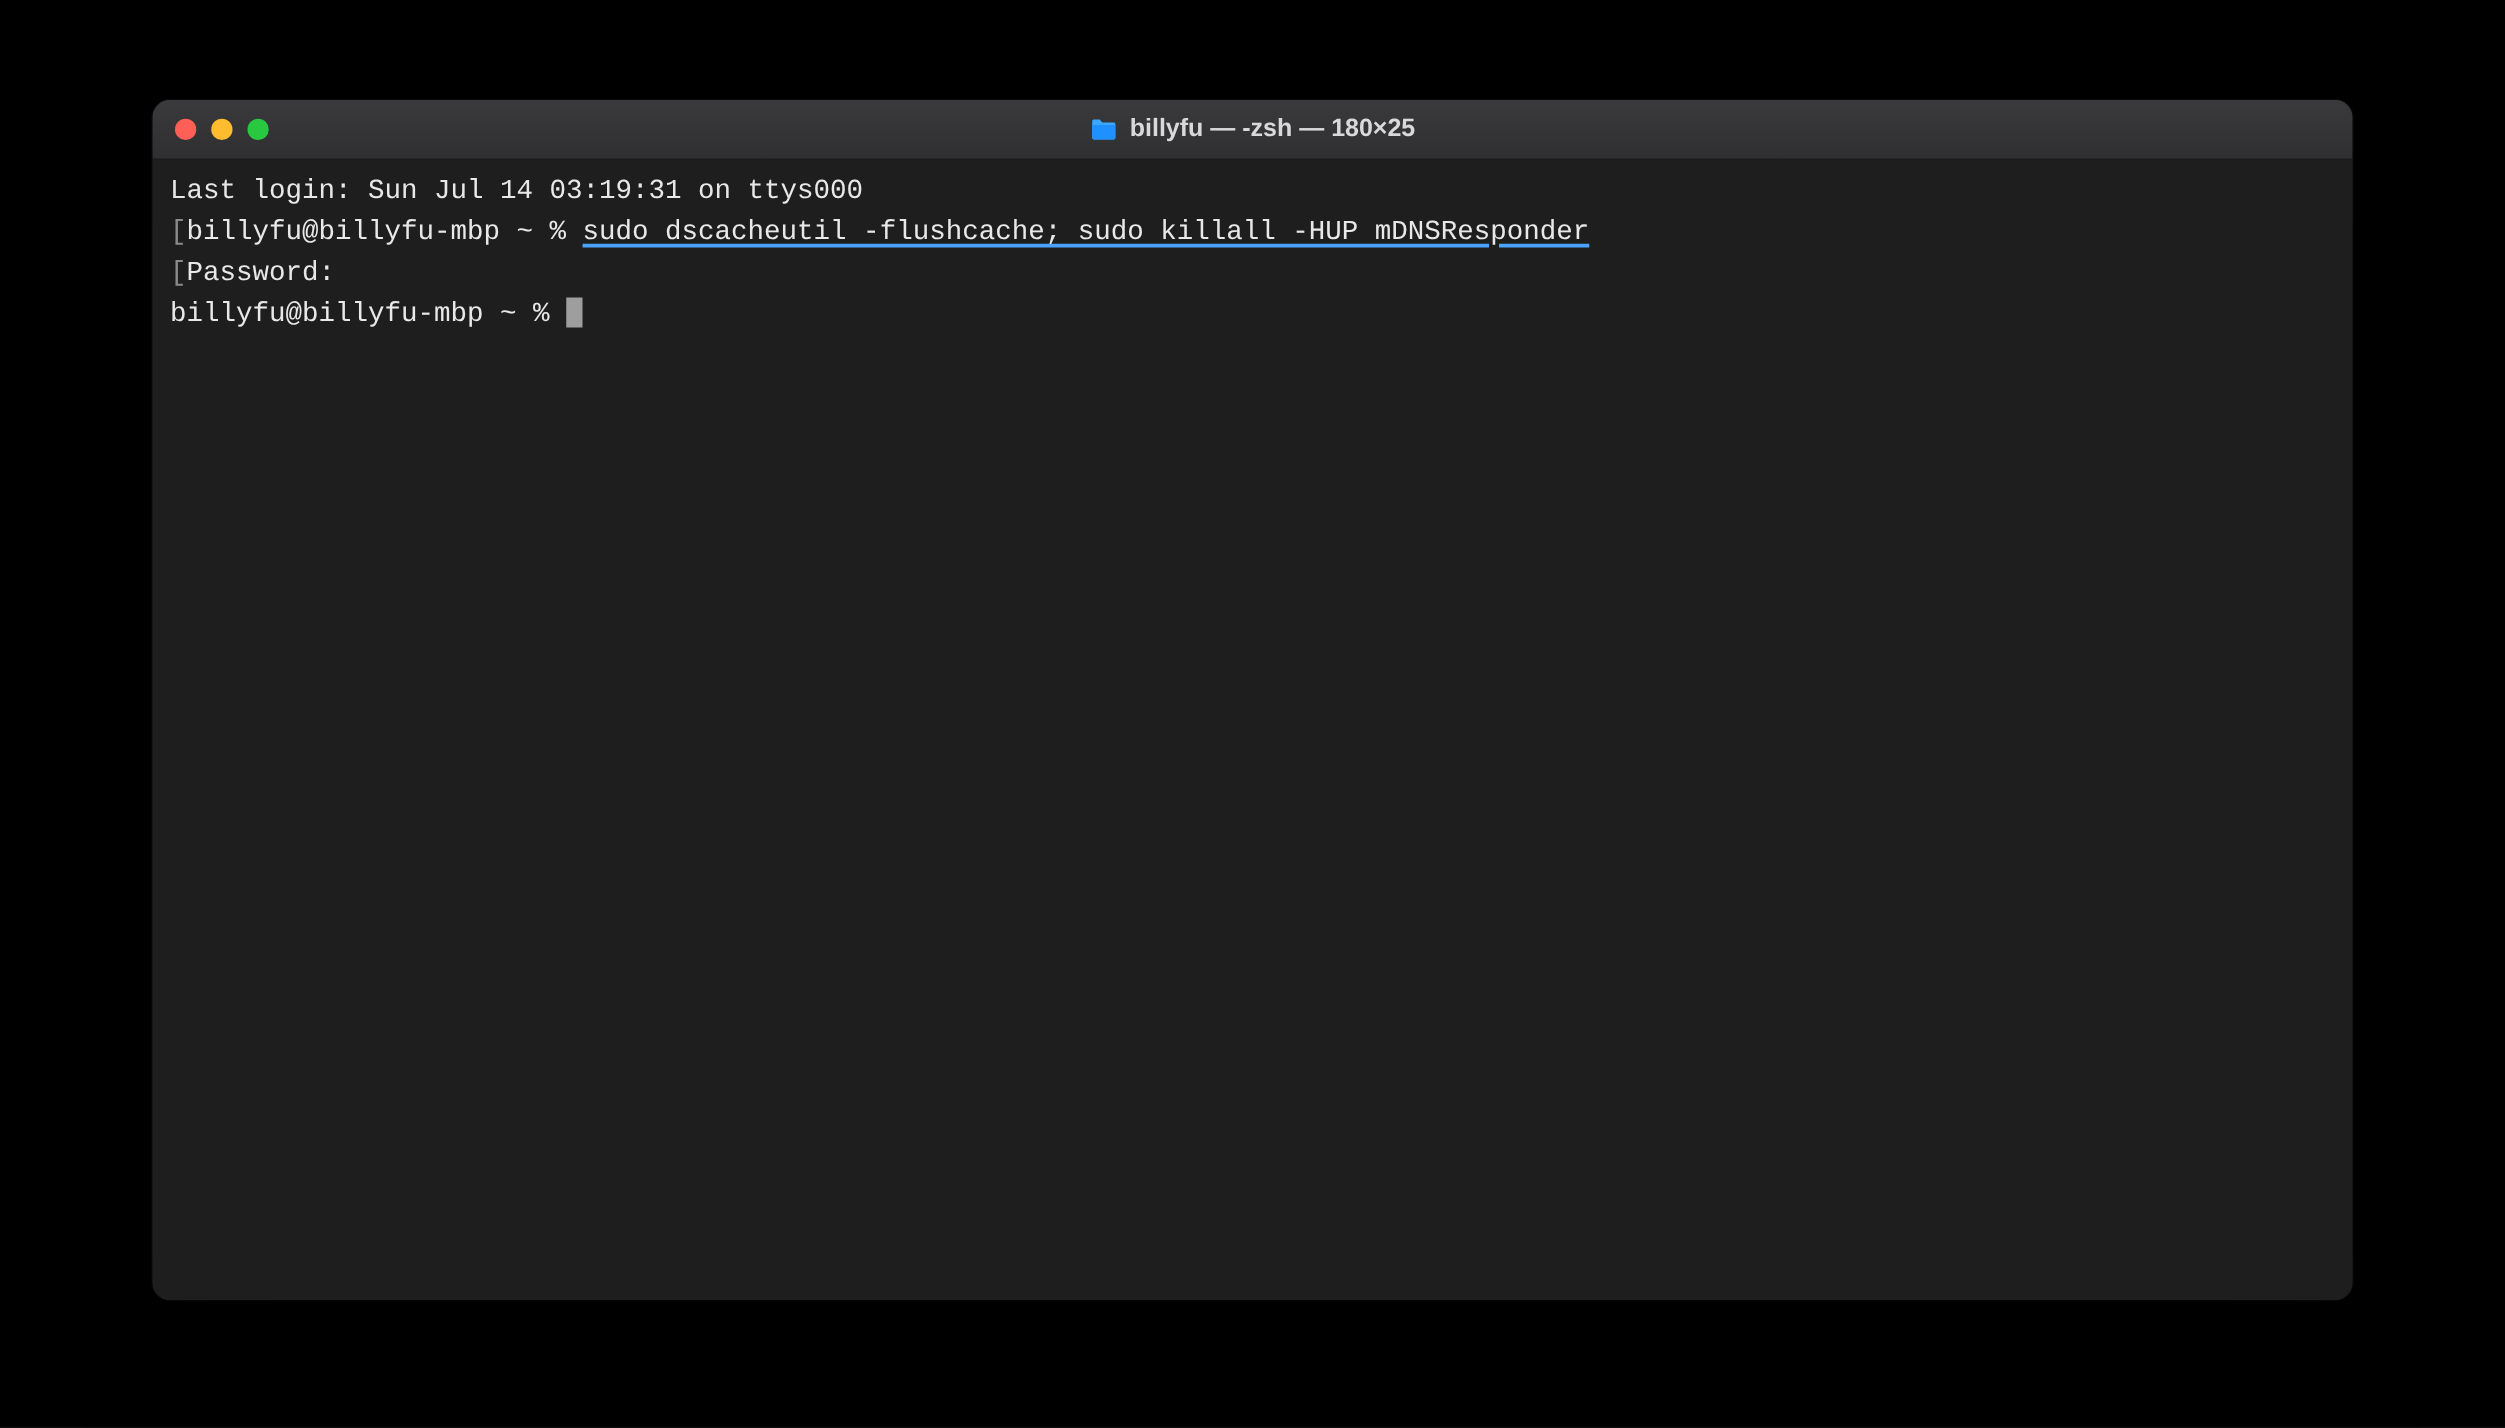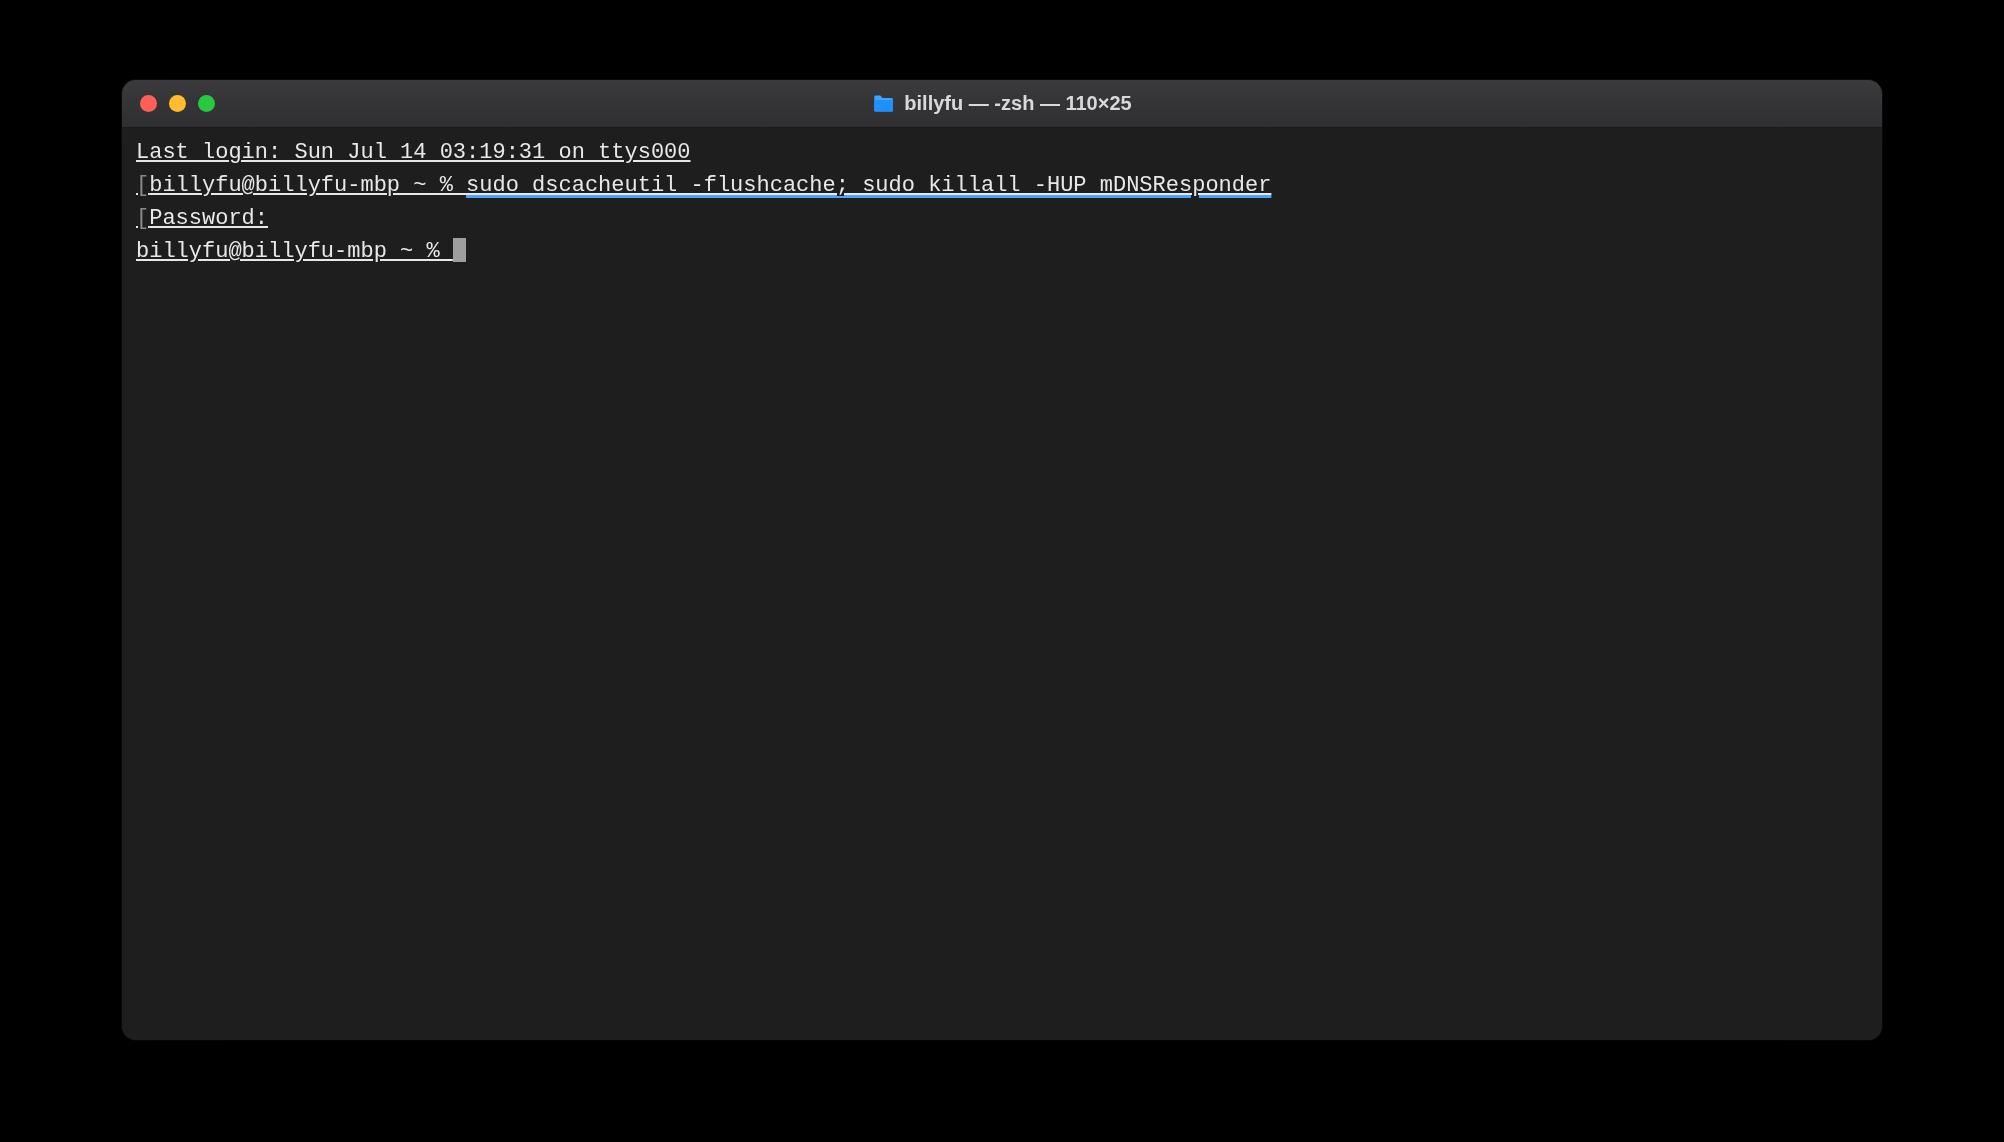--- a/index.html
+++ b/index.html
@@ -81,21 +81,20 @@
       color: #e8e8e8;
       font-size: 22px;
       line-height: 1.5;
       white-space: pre;
       font-family: "SF Mono", Menlo, Monaco, "Courier New", monospace;
       overflow: hidden;
     }
 
     .term-line {
       display: block;
-      text-decoration: underline;
     }
 
     .underlined-command {
       text-decoration: underline;
       text-decoration-color: #4aa3ff;
       text-decoration-thickness: 3px;
       text-underline-offset: 4px;
     }
 
     .cursor-block {
@@ -120,19 +119,19 @@
     <div class="traffic-lights">
       <div class="traffic-light tl-close"></div>
       <div class="traffic-light tl-min"></div>
       <div class="traffic-light tl-max"></div>
     </div>
     <div class="title-center">
       <svg class="folder-icon-svg" viewBox="0 0 22 18">
         <path d="M2 2 C2 1 2.5 0.5 3.5 0.5 L8 0.5 L10 3 L19 3 C20 3 20.5 3.5 20.5 4.5 L20.5 15 C20.5 16 20 16.5 19 16.5 L3.5 16.5 C2.5 16.5 2 16 2 15 Z" fill="#3ca7ff"></path>
         <path d="M2 5 L20.5 5 L20.5 15 C20.5 16 20 16.5 19 16.5 L3.5 16.5 C2.5 16.5 2 16 2 15 Z" fill="#1e90ff"></path>
       </svg>
-      <span>billyfu — -zsh — 110×25</span>
+      <span>billyfu — -zsh — 180×25</span>
     </div>
   </div>
 
   <div class="terminal-body"><span class="term-line">Last login: Sun Jul 14 03:19:31 on ttys000</span><span class="term-line"><span class="dim-bracket">[</span><span>billyfu@billyfu-mbp ~ % </span><span class="underlined-command">sudo dscacheutil -flushcache; sudo killall -HUP mDNSResponder</span></span><span class="term-line"><span class="dim-bracket">[</span><span>Password:</span></span><span class="term-line"><span>billyfu@billyfu-mbp ~ % </span><span class="cursor-block"></span></span></div>
 
 </div>
 
 </body></html>

